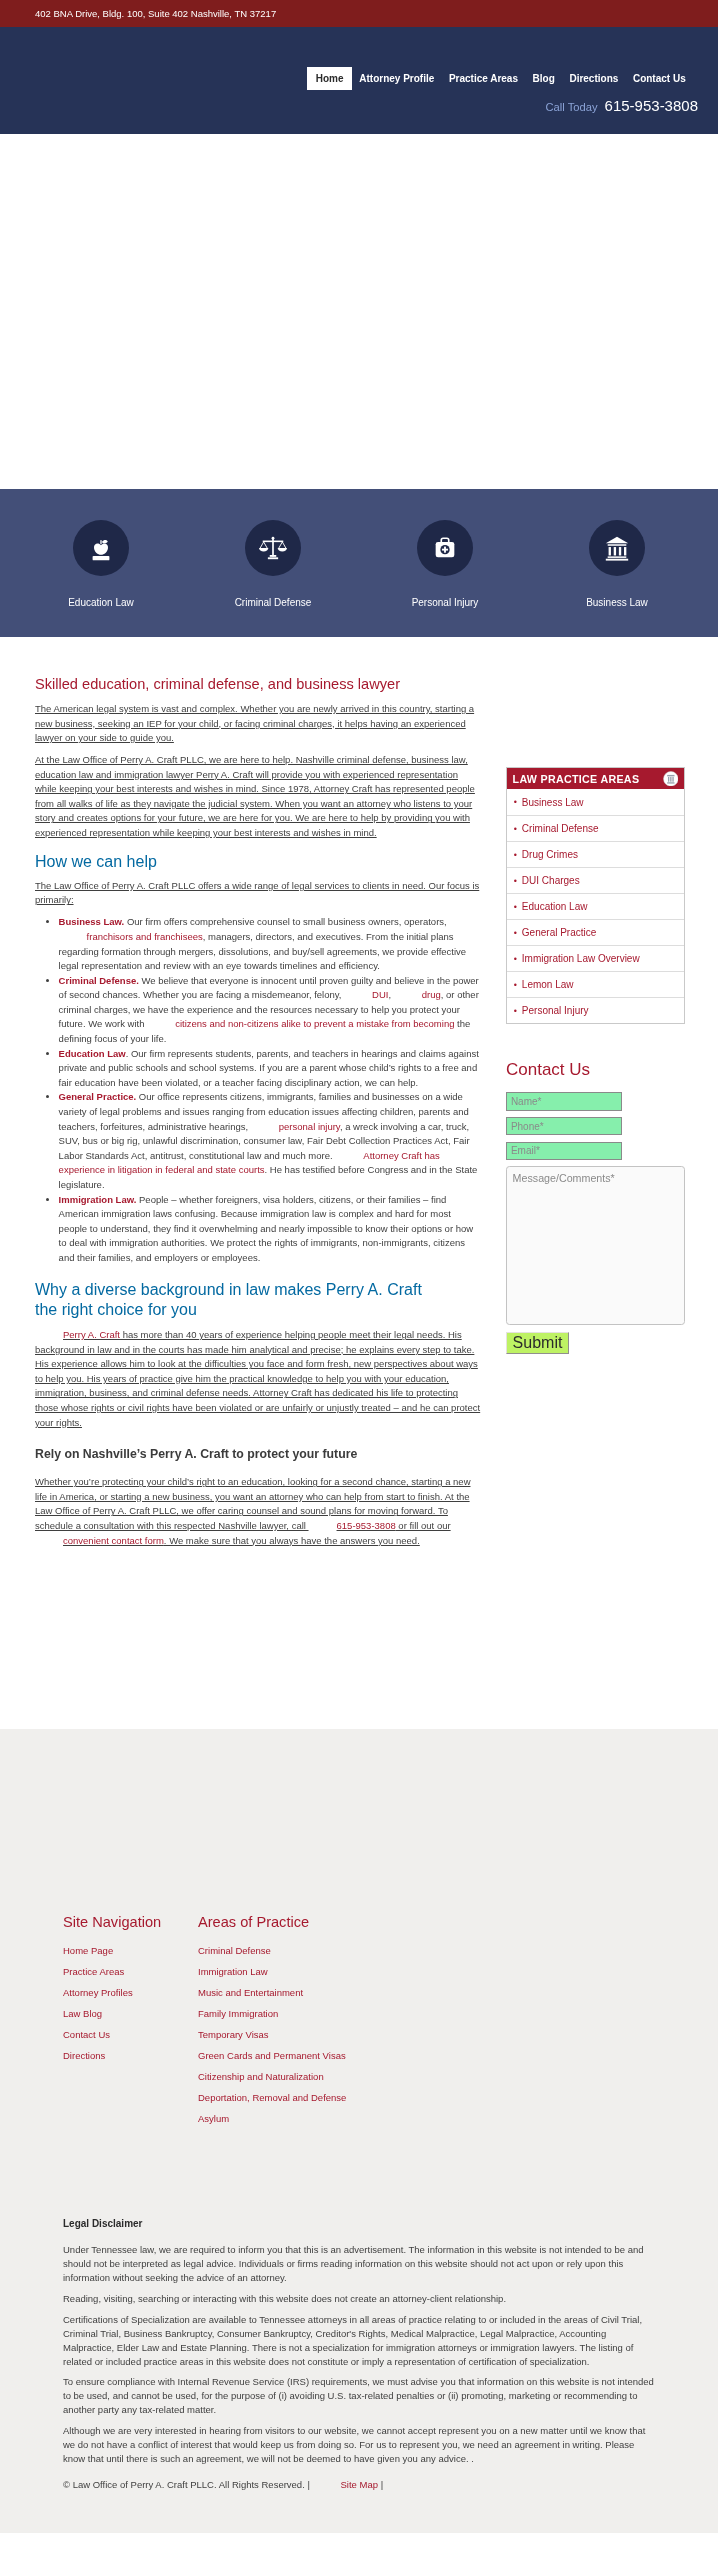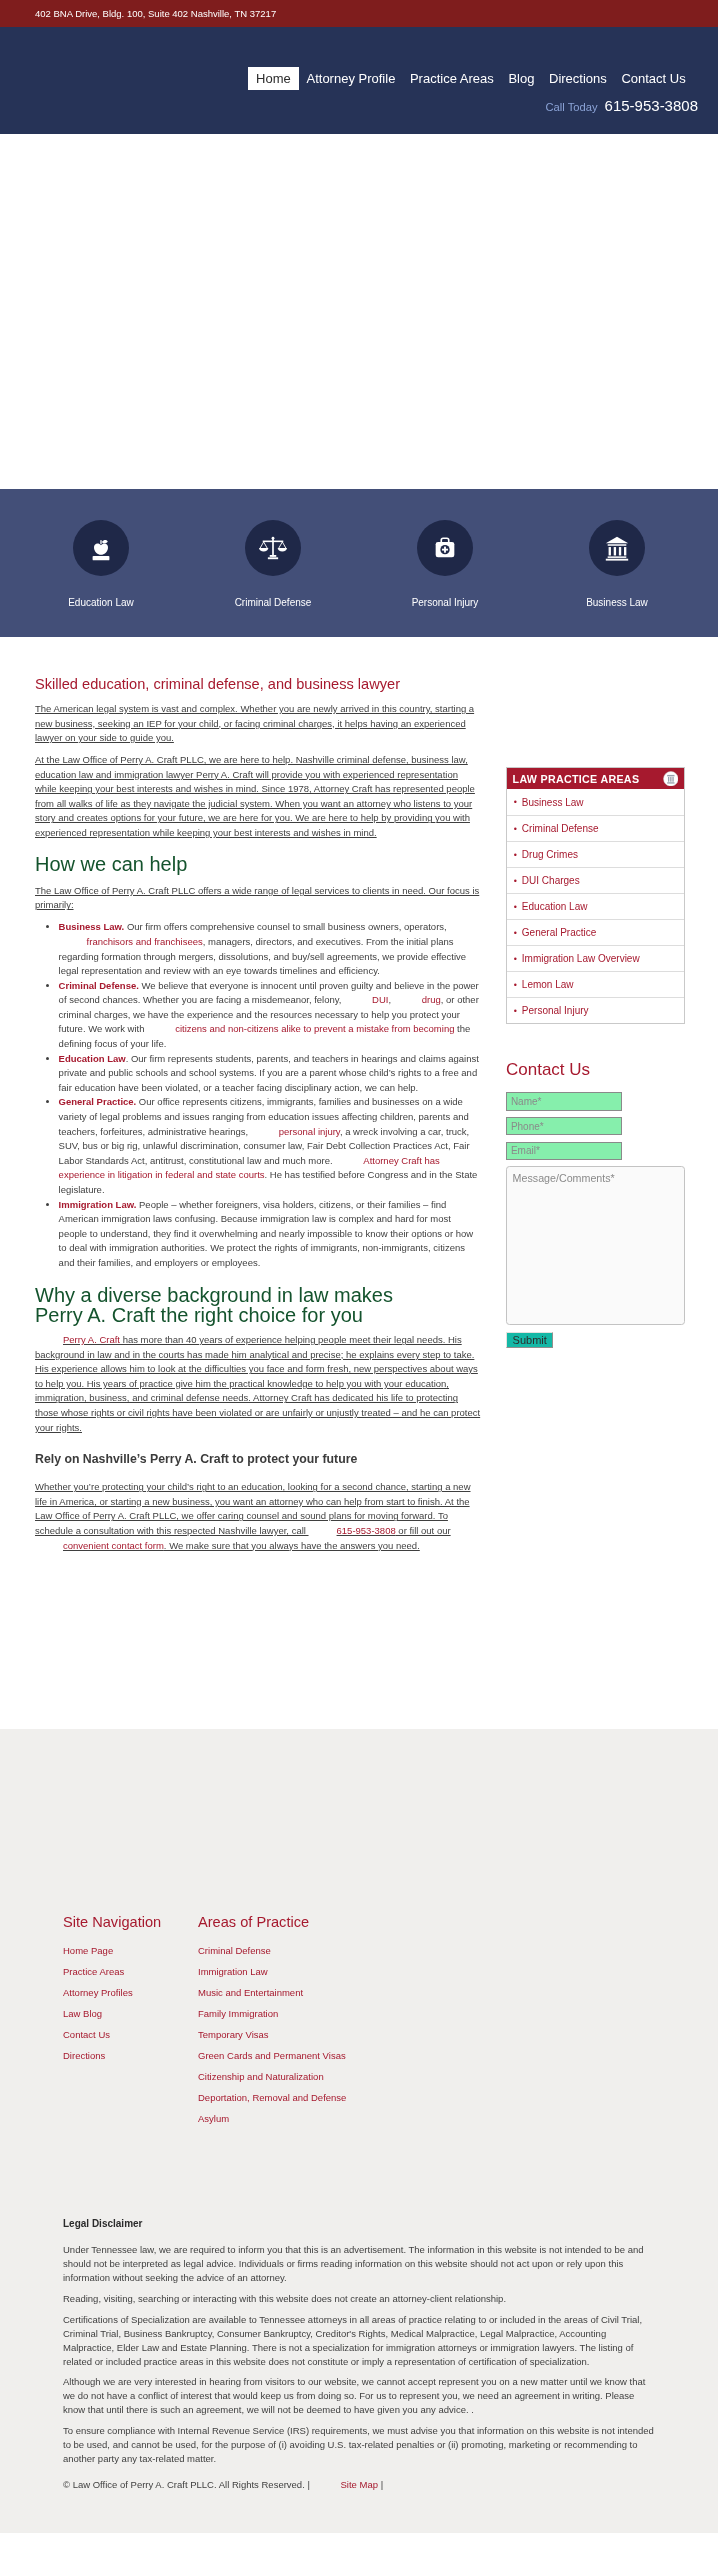--- a/index.html
+++ b/index.html
@@ -6,21 +6,21 @@
   body { width:718px; margin:0 auto; background:#fff; font-family:"Liberation Sans", sans-serif; color:#3f3f3f; }
   .lnk { color:#a6192e; cursor:pointer; text-decoration:none;margin-left:28px; }
 
   
   .topbar { height:27px; background:#7f1d1d; display:flex; align-items:center; padding-left:35px; }
   .topbar span { color:#fff; font-size:9.5px; }
 
   
   .site-header { height:107px; background:#263357; position:relative; }
   .main-nav { position:absolute; top:40px; right:25px; height:23px; display:flex; align-items:stretch; }
-  .nav-item { display:flex; align-items:center; padding:0 7.3px; color:#fff; font-size:13px; font-weight:normal; text-decoration:none; }
+  .nav-item { display:flex; align-items:center; padding:0 7.3px; color:#fff; font-size:10px; font-weight:bold; text-decoration:none; }
   .nav-item.active { background:#fff; color:#2b2b2b; padding:0 8.4px; }
   .call { position:absolute; top:70px; right:20px; white-space:nowrap; }
   .call-label { color:#8ba3d6; font-size:11.2px; vertical-align:baseline; }
   .call-phone { color:#fff; font-size:15px; text-decoration:none; margin-left:4.5px; }
 
   
   .hero { height:355px; background:#fff; }
 
   
   .band { height:148px; background:#434f78; display:flex; justify-content:center; padding-top:31px; }
@@ -28,42 +28,42 @@
   .band-circle { width:56px; height:56px; border-radius:50%; background:#1f2848; display:flex; align-items:center; justify-content:center; }
   .band-circle svg { width:30px; height:28px; }
   .band-label { margin-top:21.3px; color:#fff; font-size:10px; }
 
   
   .content { display:flex; padding:39px 0 45px 35px; min-height:1092px; align-items:flex-start; }
   .main-col { width:446px; }
   .main-col h1 { color:#2d4170; font-size:18.5px; line-height:21.3px; font-weight:bold; max-width:359px; margin-bottom:15.7px; }
   .red-sub { color:#a6192e; font-size:14.6px; font-weight:normal; margin-bottom:10px; }
   .main-col p { font-size:9.5px; line-height:14.6px; margin-bottom:7.3px;text-decoration:underline; }
-  .red-h { color:#14532d; font-size:20px; font-weight:normal; margin:12.3px 0 7.9px; }
+  .red-h { color:#0369a1; font-size:16px; font-weight:normal; margin:12.3px 0 7.9px; }
   .red-h.why { max-width:404px; line-height:20px; margin-top:14.6px; }
   .main-col ul { margin:0 0 7.3px 0; padding-left:23.6px; }
   .main-col li { font-size:9.5px; line-height:14.6px; }
   .li-t { color:#a6192e; font-weight:bold; }
   .rely { color:#3b3b3b; font-size:12.3px; font-weight:bold; margin:17px 0 14px; }
 
   
   .sidebar { width:179px; margin-left:25px; margin-top:91px; }
   .pa-box { border:0.6px solid #c9c9c9; background:#fff; }
   .pa-head { background:#a6192e; height:21px; display:flex; align-items:center; justify-content:space-between; padding:0 5.6px;gap:16px; }
   .pa-head span.t { color:#fff; font-weight:bold; font-size:10.7px; letter-spacing:0.3px; }
   .pa-icon svg { width:15.7px; height:15.7px; display:block; }
   .pa-list { list-style:none; }
   .pa-item { height:26px; display:flex; align-items:center; padding:0 6.7px; color:#a6192e; font-size:10px; border-top:0.6px solid #ddd; cursor:pointer; }
   .pa-item:first-child { border-top:none; }
   .pa-item::before { content:"•"; margin-right:5px; font-size:9px; }
   .contact-h { color:#a6192e; font-size:17px; font-weight:normal; margin:36px 0 12.3px; }
   .field { display:block; width:116px; height:18.5px; border:1.1px solid #8a8a8a; background:#86efac; padding:0 3.9px; font-size:10px; color:#555; margin-bottom:6.2px; font-family:"Liberation Sans", sans-serif; }
   .field::placeholder, .msg::placeholder { color:#8a8a8a; }
   .msg { display:block; width:179px; height:159px; border:0.6px solid #c3c3c3; border-radius:3.4px; background:#fafafa; padding:5px 5.6px; font-size:10.7px; color:#555; resize:none; font-family:"Liberation Sans", sans-serif; margin-bottom:6.2px; }
-  .submit { font-size:11px; color:#2b2b2b; background:#14b8a6; border:1.1px outset #e5e2df; padding:1.1px 5.6px; cursor:pointer; font-family:"Liberation Sans", sans-serif; }
+  .submit { font-size:16px; color:#2b2b2b; background:#bef264; border:1.1px outset #e5e2df; padding:1.1px 5.6px; cursor:pointer; font-family:"Liberation Sans", sans-serif; }
 
   
   footer { background:#f0efed; padding:185px 0 34px; }
   .f-cols { display:flex; padding-left:63px; }
   .f-office { width:218px; padding-top:89px; }
   .f-tag { font-size:9.5px; color:#3b3b3b; margin-bottom:17px; }
   .f-name { font-size:10px; font-weight:bold; color:#2b2b2b; margin-bottom:14.6px; }
   .f-addr { font-size:9.5px; line-height:14.6px; color:#3b3b3b; }
   .review { display:block; margin-top:20px; background:#8e1111; color:#fff; border:none; border-radius:1.7px; padding:7.9px 15px; font-size:9px; cursor:pointer; font-family:"Liberation Sans", sans-serif; }
   .f-col h3 { color:#a6192e; font-size:14.6px; font-weight:normal; margin-bottom:14.6px; }
@@ -247,19 +247,19 @@
         <a>Deportation, Removal and Defense</a>
         <a>Asylum</a>
       </div>
     </div>
 
     <div class="disclaimer">
       <h4>Legal Disclaimer</h4>
       <p>Under Tennessee law, we are required to inform you that this is an advertisement. The information in this website is not intended to be and should not be interpreted as legal advice. Individuals or firms reading information on this website should not act upon or rely upon this information without seeking the advice of an attorney.</p>
       <p>Reading, visiting, searching or interacting with this website does not create an attorney-client relationship.</p>
       <p>Certifications of Specialization are available to Tennessee attorneys in all areas of practice relating to or included in the areas of Civil Trial, Criminal Trial, Business Bankruptcy, Consumer Bankruptcy, Creditor's Rights, Medical Malpractice, Legal Malpractice, Accounting Malpractice, Elder Law and Estate Planning.  There is not a specialization for immigration attorneys or immigration lawyers.  The listing of related or included practice areas in this website does not constitute or imply a representation of certification of specialization.</p>
+      <p>To ensure compliance with Internal Revenue Service (IRS) requirements, we must advise you that information on this website is not intended to be used, and cannot be used, for the purpose of (i) avoiding U.S. tax-related penalties or (ii) promoting, marketing or recommending to another party any tax-related matter.</p>
       <p>Although we are very interested in hearing from visitors to our website, we cannot accept represent you on a new matter until we know that we do not have a conflict of interest that would keep us from doing so. For us to represent you, we need an agreement in writing.  Please know that until there is such an agreement, we will not be deemed to have given you any advice.  .</p>
-      <p>To ensure compliance with Internal Revenue Service (IRS) requirements, we must advise you that information on this website is not intended to be used, and cannot be used, for the purpose of (i) avoiding U.S. tax-related penalties or (ii) promoting, marketing or recommending to another party any tax-related matter.</p>
       <p class="copyright"><span>© Law Office of Perry A. Craft PLLC. All Rights Reserved. | </span><a class="lnk">Site Map</a><span> |</span></p>
     </div>
   </footer>
 </div>
 
 
 </body></html>

